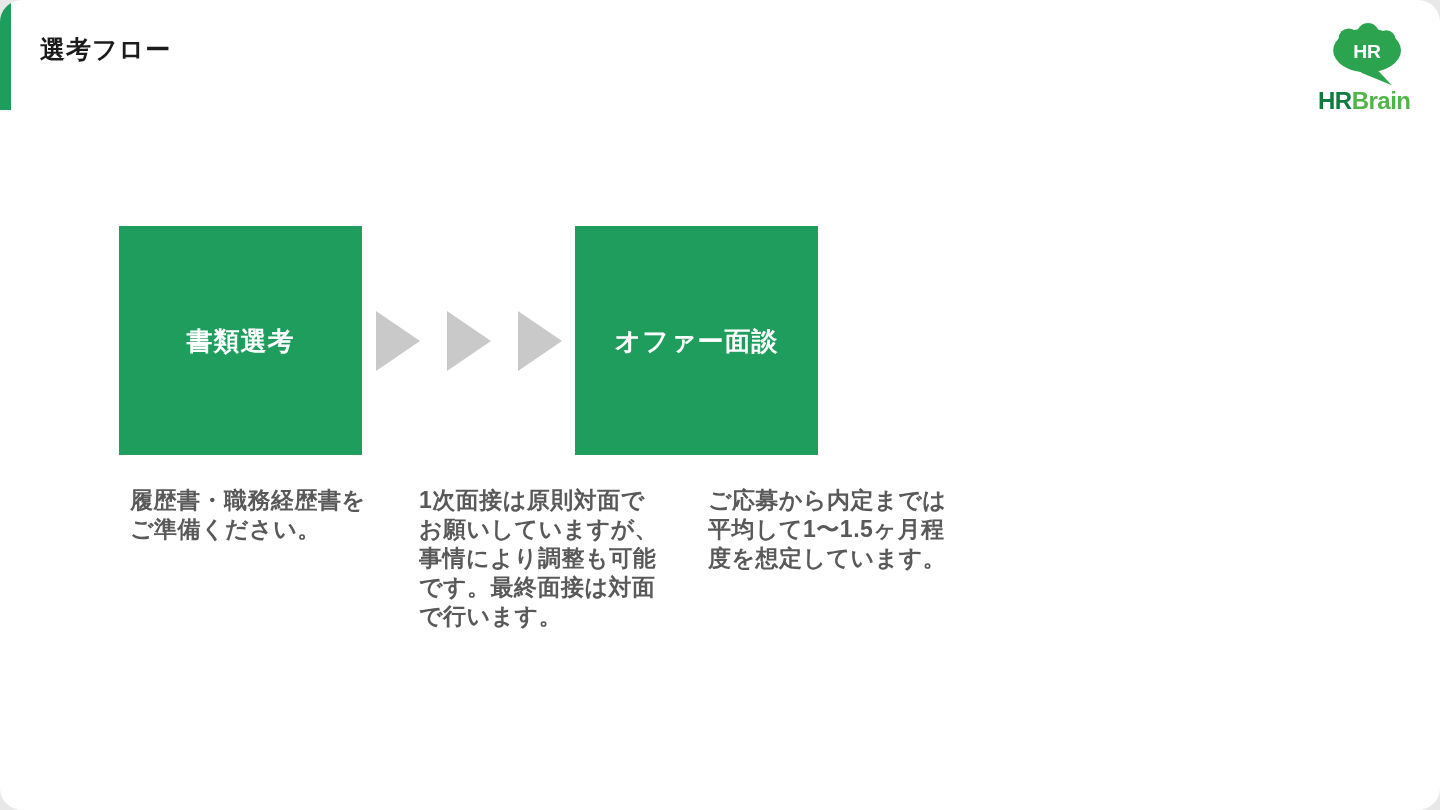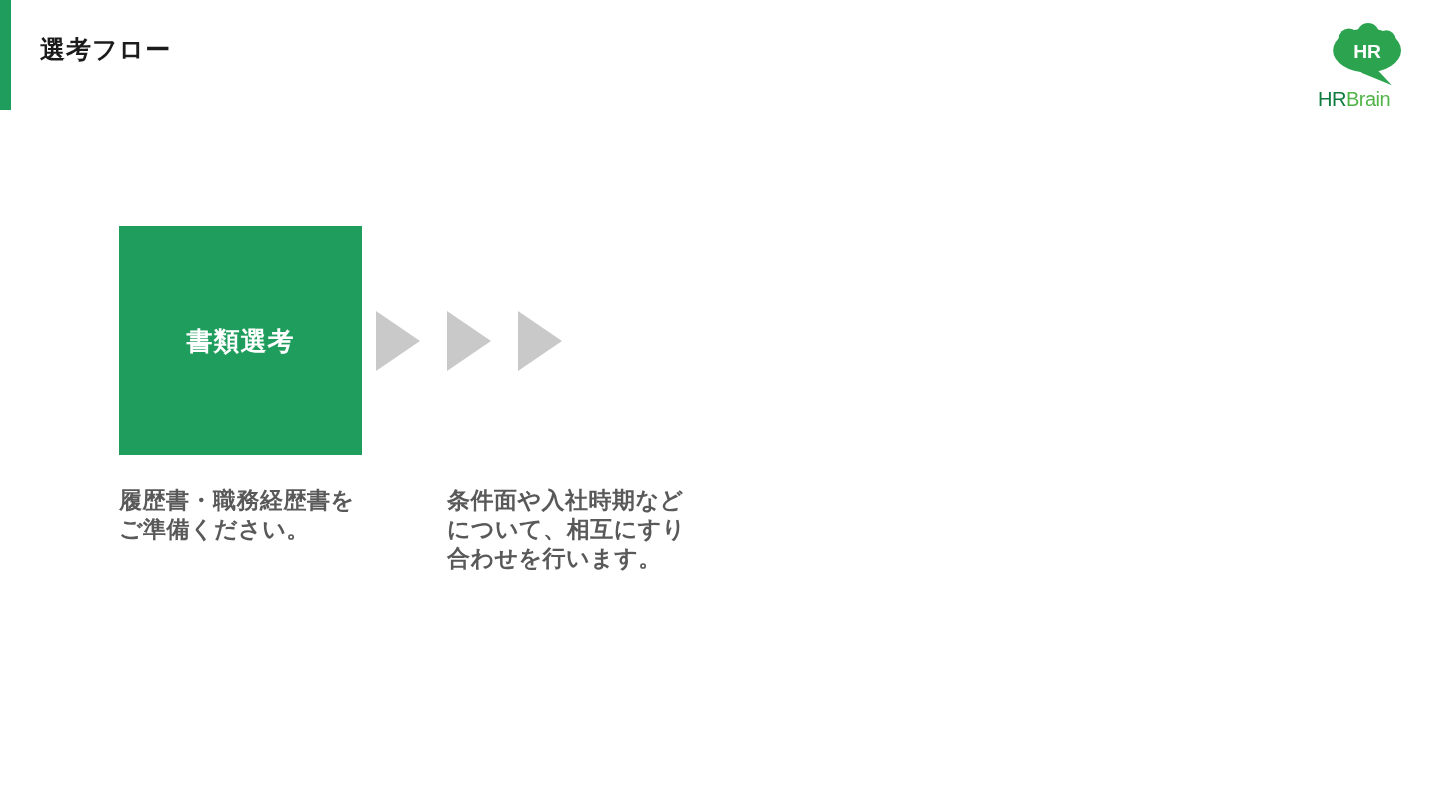--- a/index.html
+++ b/index.html
@@ -1,38 +1,39 @@
 <!DOCTYPE html>
 <html lang="ja" style="--background: #FFFFFF; --box_green: #1F9D5C; --bar_green: #1F9D5C; --arrow_gray: #C9C9C9; --title_color: #1B1B1B; --desc_gray: #595959; --step_text: #FFFFFF; --logo_bubble_green: #2CA44F; --logo_hr_green: #0E7C3F; --logo_brain_green: #50B548;"><head>
 <meta charset="utf-8">
 <style>
   html,body{margin:0;padding:0;background:#e8e8e8;}
   .slide{
     position:relative; width:1440px; height:810px;
     background:var(--background); overflow:hidden;
     font-family:"Liberation Sans","DejaVu Sans",sans-serif;
+    border-radius:22px;
   }
   .left-bar{
     position:absolute; left:0; top:0; width:11px; height:110px;
     background:var(--bar_green);
   }
   .title{
     position:absolute; left:40px; top:33px; margin:0;
     font-size:25px; font-weight:800; color:var(--title_color);
     letter-spacing:1px;
   }
   
   .logo{position:absolute; left:1318px; top:22px; width:100px; text-align:left;}
   .logo svg{display:block; margin:0 auto;}
   .bubble-fill{fill:var(--logo_bubble_green);}
   .bubble-text{
     fill:#ffffff; font-size:21px; font-weight:800;
     font-family:"Liberation Sans","DejaVu Sans",sans-serif;
   }
-  .logoname{margin-top:1px; font-size:20px; font-weight:400; line-height:1; letter-spacing:-0.5px;}
+  .logoname{margin-top:1px; font-size:24px; font-weight:700; line-height:1; letter-spacing:-0.5px;}
   .logo-hr{color:var(--logo_hr_green);}
   .logo-brain{color:var(--logo_brain_green);}
   
   .flow{
     position:absolute; left:119px; top:226px;
     display:flex; align-items:center;
   }
   .fbox{
     width:243px; height:229px; background:var(--box_green);
     display:flex; align-items:center; justify-content:center;
@@ -48,22 +49,22 @@
     display:flex; align-items:center; justify-content:center;
   }
   .arrow{
     width:0; height:0;
     border-left:44px solid var(--arrow_gray);
     border-top:30px solid transparent;
     border-bottom:30px solid transparent;
   }
   
   .descs{
-    position:absolute; left:119px; top:486px;
-    display:flex; gap:85px;
+    position:absolute; left:130px; top:486px;
+    display:flex; gap:46px;
   }
   .desc{
     width:243px; margin:0; flex:0 0 auto;
     font-size:23px; font-weight:700; color:var(--desc_gray);
     line-height:29px; letter-spacing:0.5px;
     white-space:pre-line; overflow:visible;
   }
 </style>
 </head>
 <body>
@@ -94,23 +95,31 @@
     </div>
     <div class="arrow-gap">
       <div class="arrow"></div>
     </div>
     <div class="arrow-gap">
       <div class="arrow"></div>
     </div>
     <div class="arrow-gap">
       <div class="arrow"></div>
     </div>
+    <div class="fbox">
+      <span class="fbox-label">オファー面談</span>
+    </div>
   </div>
 
   <div class="descs">
     <p class="desc">履歴書・職務経歴書を
 ご準備ください。</p>
-    <p class="desc">条件面や入社時期など
-について、相互にすり
-合わせを行います。</p>
+    <p class="desc">1次面接は原則対面で
+お願いしていますが、
+事情により調整も可能
+です。最終面接は対面
+で行います。</p>
+    <p class="desc">ご応募から内定までは
+平均して1〜1.5ヶ月程
+度を想定しています。</p>
   </div>
 
 </div>
 
 </body></html>

